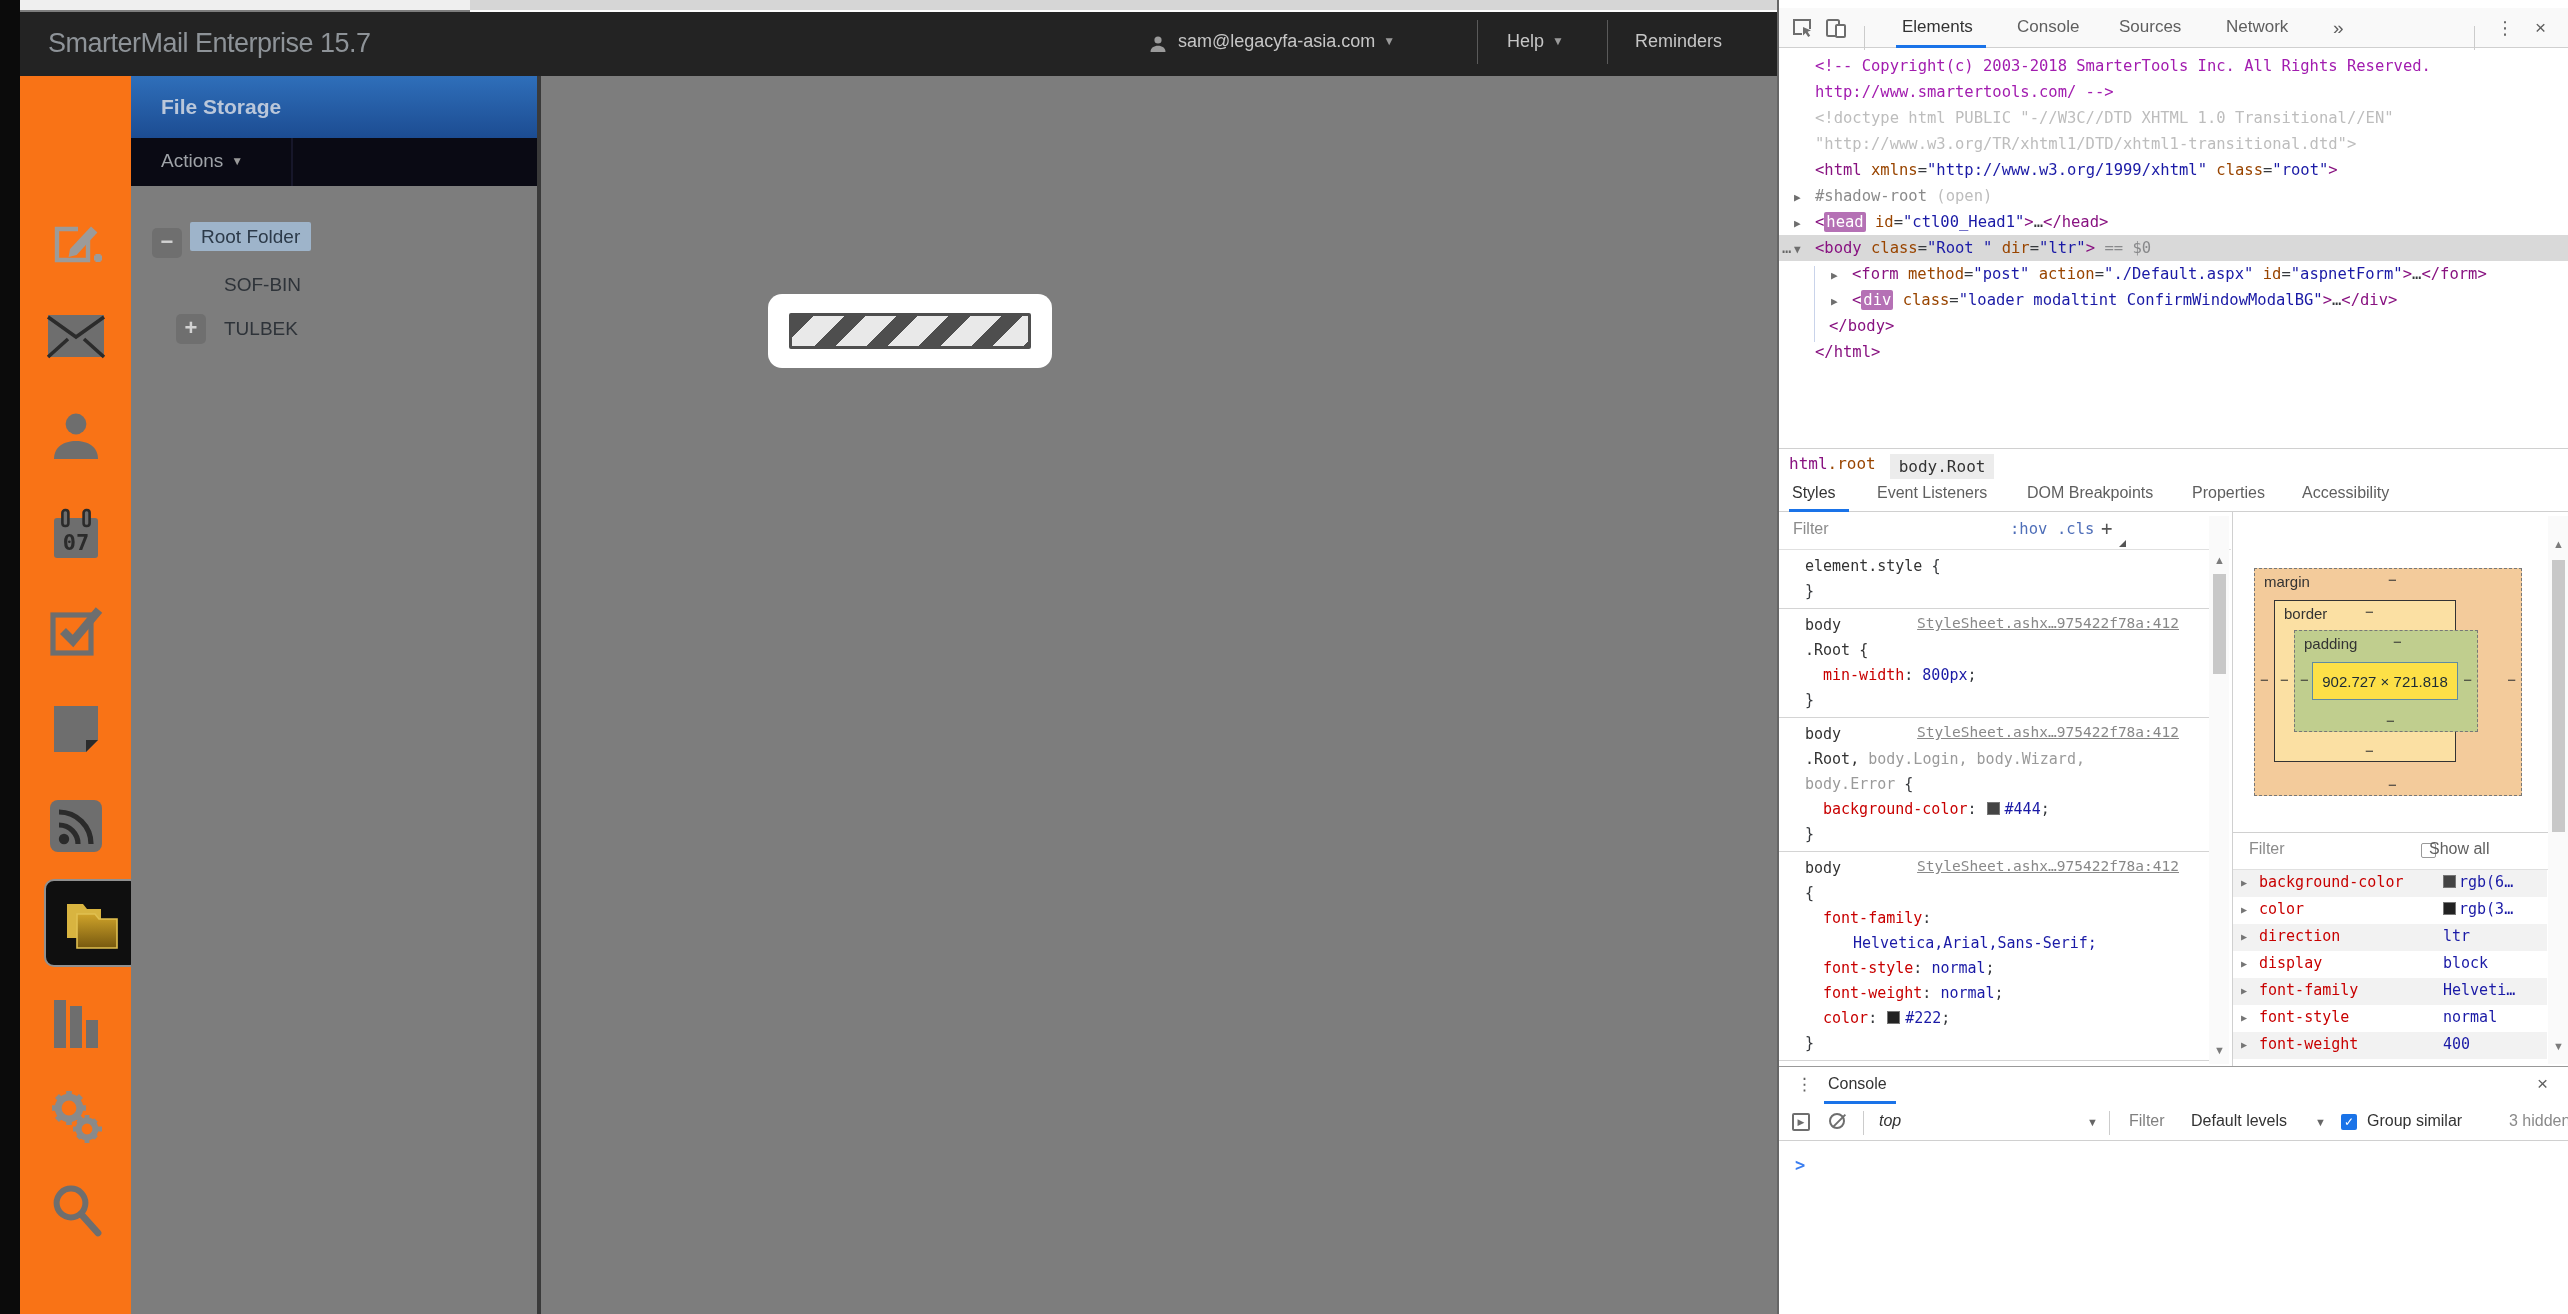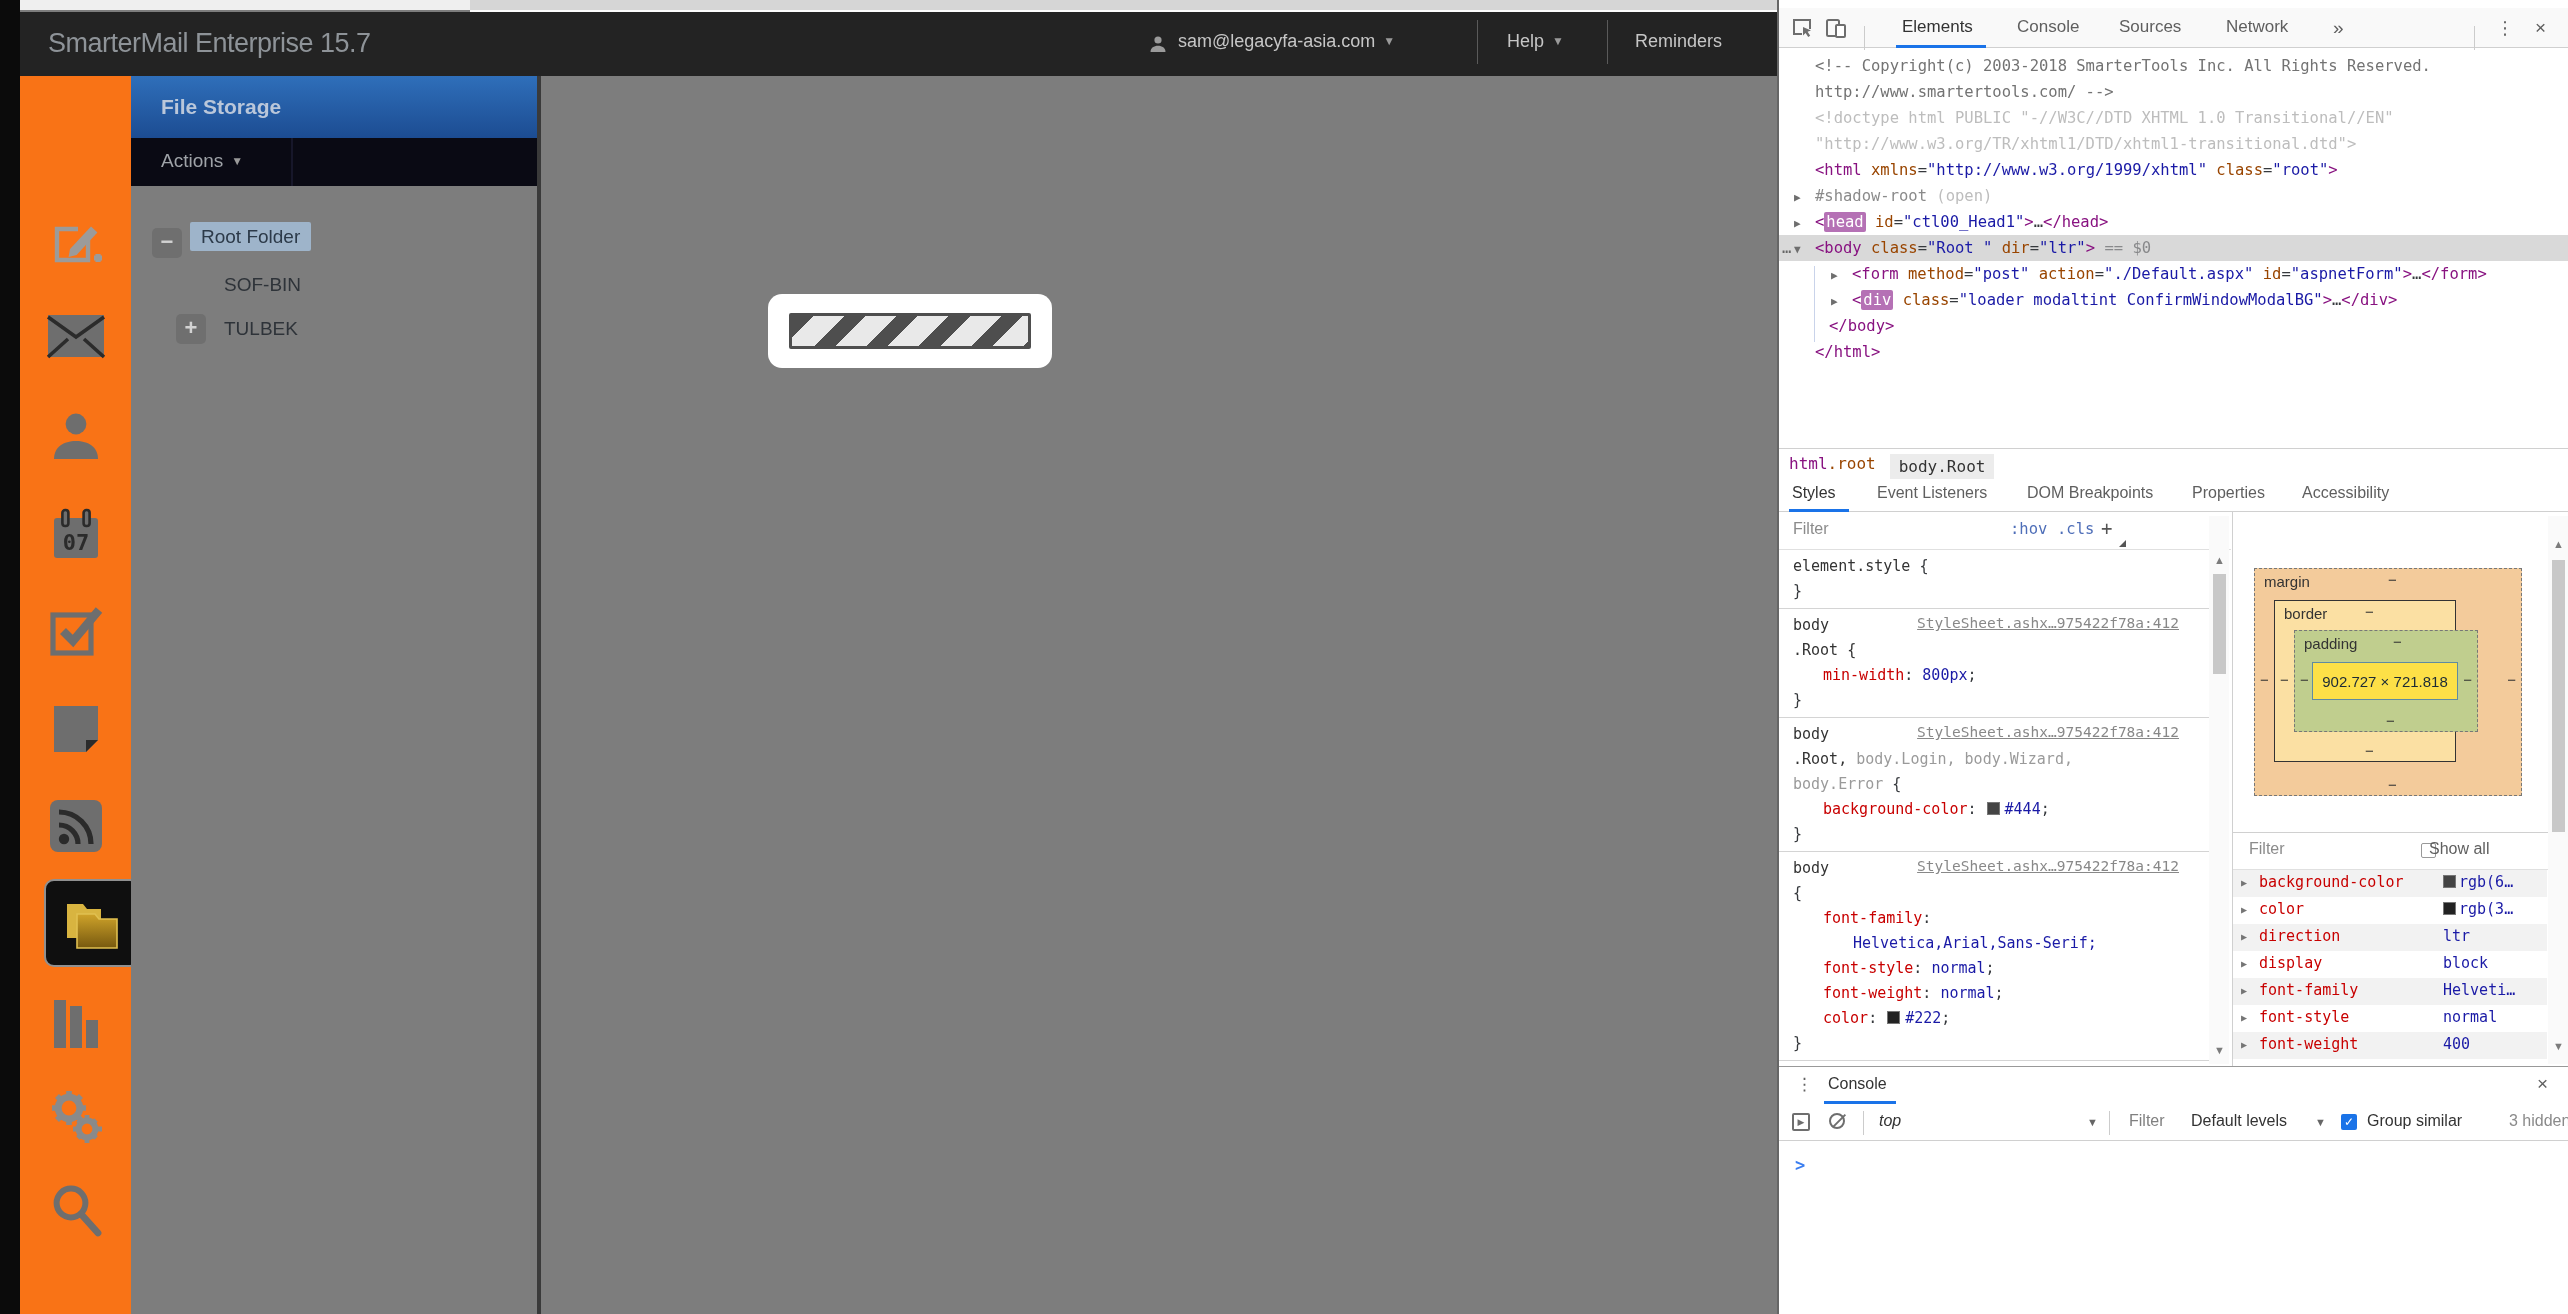--- a/index.html
+++ b/index.html
@@ -60,21 +60,21 @@
   #el-underline { left:117px; top:37px; width:90px; height:3px; background:#1a73e8; }
 
   
   #dt-elements { left:0; top:48px; width:791px; height:400px; padding-top:5px;
     font-family:"DejaVu Sans Mono", monospace; font-size:15.5px; }
   .code-line { position:relative; height:26px; line-height:26px; white-space:nowrap; padding-left:36px; }
   .code-line.has-arw { padding-left:15px; }
   .code-line.child { padding-left:52px; }
   .code-line.close-b { padding-left:50px; }
   .code-line.sel-row { background:#d9d9d9; }
-  .tk-cm { color:#737373; }
+  .tk-cm { color:#a21caf; }
   .tk-doc { color:#bdbdbd; }
   .tk-tag { color:#881280; }
   .tk-attr { color:#994500; }
   .tk-val { color:#1a1aa6; }
   .tk-pln { color:#36393d; }
   .tk-eq { color:#88898b; }
   .tk-sh { color:#8a8a8a; }
   .tk-taghl { background:#b571b5; color:#fff; border-radius:2px; padding:1px 2px; }
   .tk-arw { display:inline-block; width:21px; color:#6e6e6e; font-size:11px; }
   .tk-gut { position:absolute; left:3px; color:#666; letter-spacing:-2px; }
@@ -95,21 +95,21 @@
   
   #dt-styles { left:0; top:512px; width:791px; height:554px; }
   #rules-col { left:0; top:0; width:452px; height:554px; overflow:hidden; }
   #filter-row { left:0; top:0; width:452px; height:38px; border-bottom:1px solid #e0e0e0; }
   #style-filter { left:14px; top:8px; font-size:16px; color:#8b8b8b; }
   .tog { top:8px; font-size:15.5px; color:#4e6eb8; font-family:"DejaVu Sans Mono", monospace; }
   #tog-plus { color:#555; font-size:19px; }
   #plus-tri { left:340px; top:28px; width:0; height:0; border-left:7px solid transparent; border-bottom:7px solid #555; }
   .rule-block { position:relative; border-bottom:1px solid #d4d4d4; padding:4px 0;
     font-family:"DejaVu Sans Mono", monospace; font-size:15px; }
-  .s-line { height:25px; line-height:25px; padding-left:14px; white-space:nowrap; }
+  .s-line { height:25px; line-height:25px; padding-left:26px; white-space:nowrap; }
   .s-line.ind1 { padding-left:44px; }
   .s-line.ind2 { padding-left:74px; }
   .tk-sel { color:#333; }
   .tk-seld { color:#9a9a9a; }
   .tk-prop { color:#c80000; }
   .tk-val2 { color:#1a1aa6; }
   .tk-sw { display:inline-block; width:13px; height:13px; border:1px solid #777; margin:0 5px -1px 1px; }
   .src-link { position:absolute; right:30px; top:6px; color:#888; text-decoration:underline;
     font-size:14.5px; font-family:"DejaVu Sans Mono", monospace; }
   .vscroll { position:absolute; background:#fafafa; }

